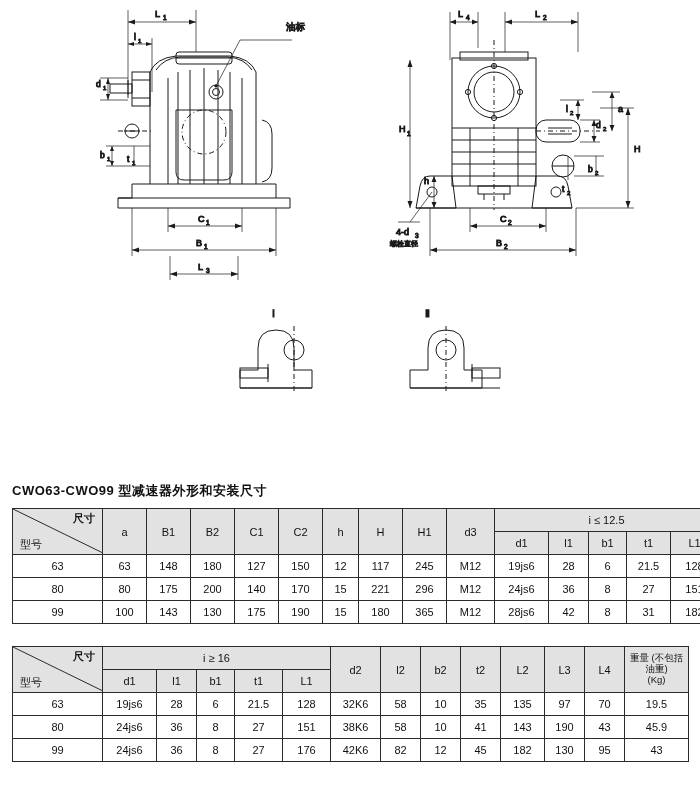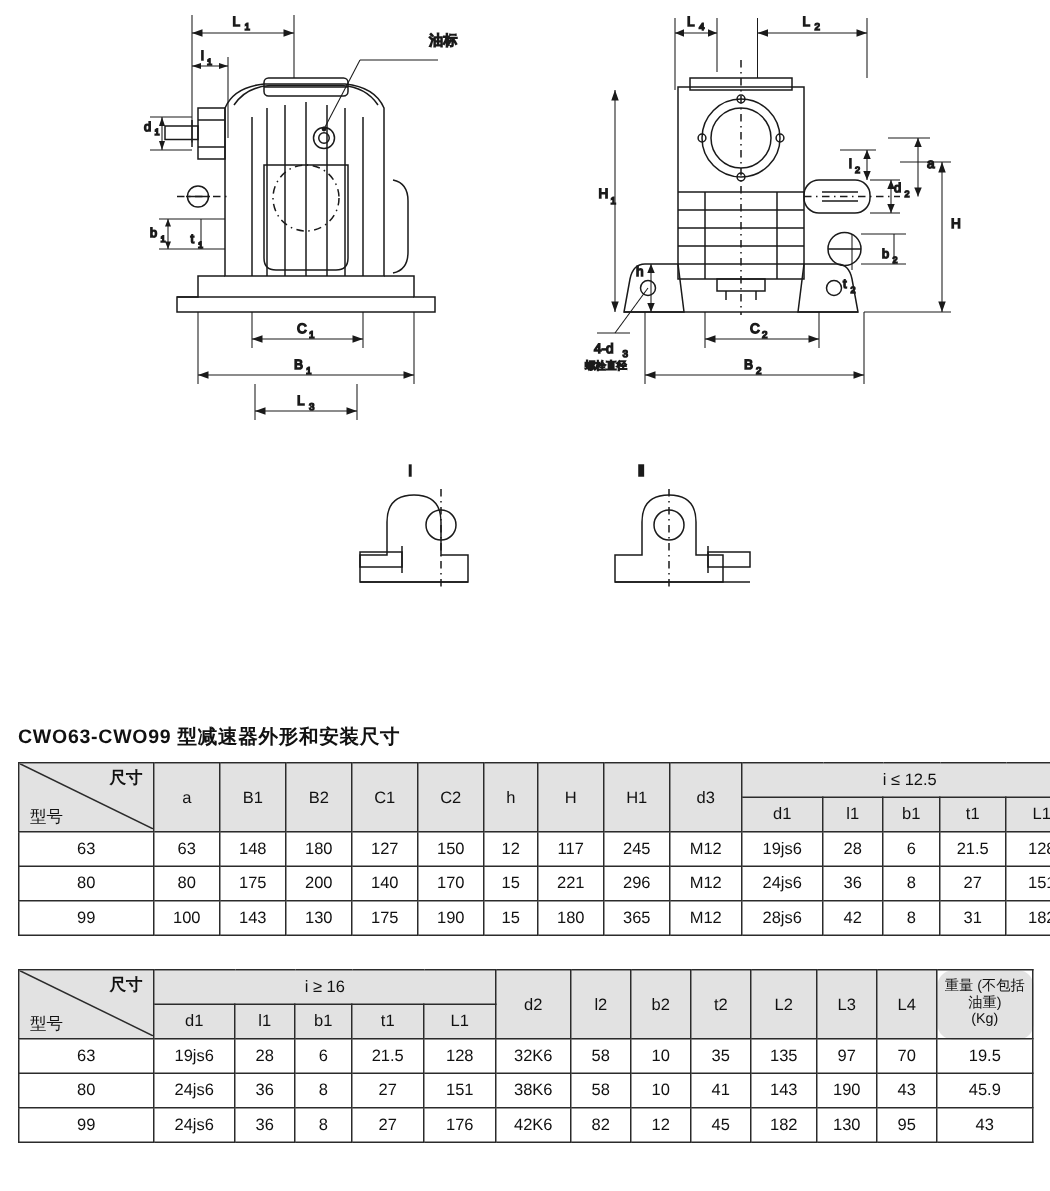--- a/index.html
+++ b/index.html
@@ -91,21 +91,20 @@
     bottom: 2px;
     font-size: 11px;
     text-align: center;
   }
   .grp-head {
     background: #e2e2e2;
   }
   .wt-cell {
     font-size: 9.5px;
     line-height: 1.15;
-    border-radius: 10px;
   }
   
   text {
     font-family: "Liberation Sans", sans-serif;
     fill: #111;
   }
 </style>
 </head>
 <body>
 

